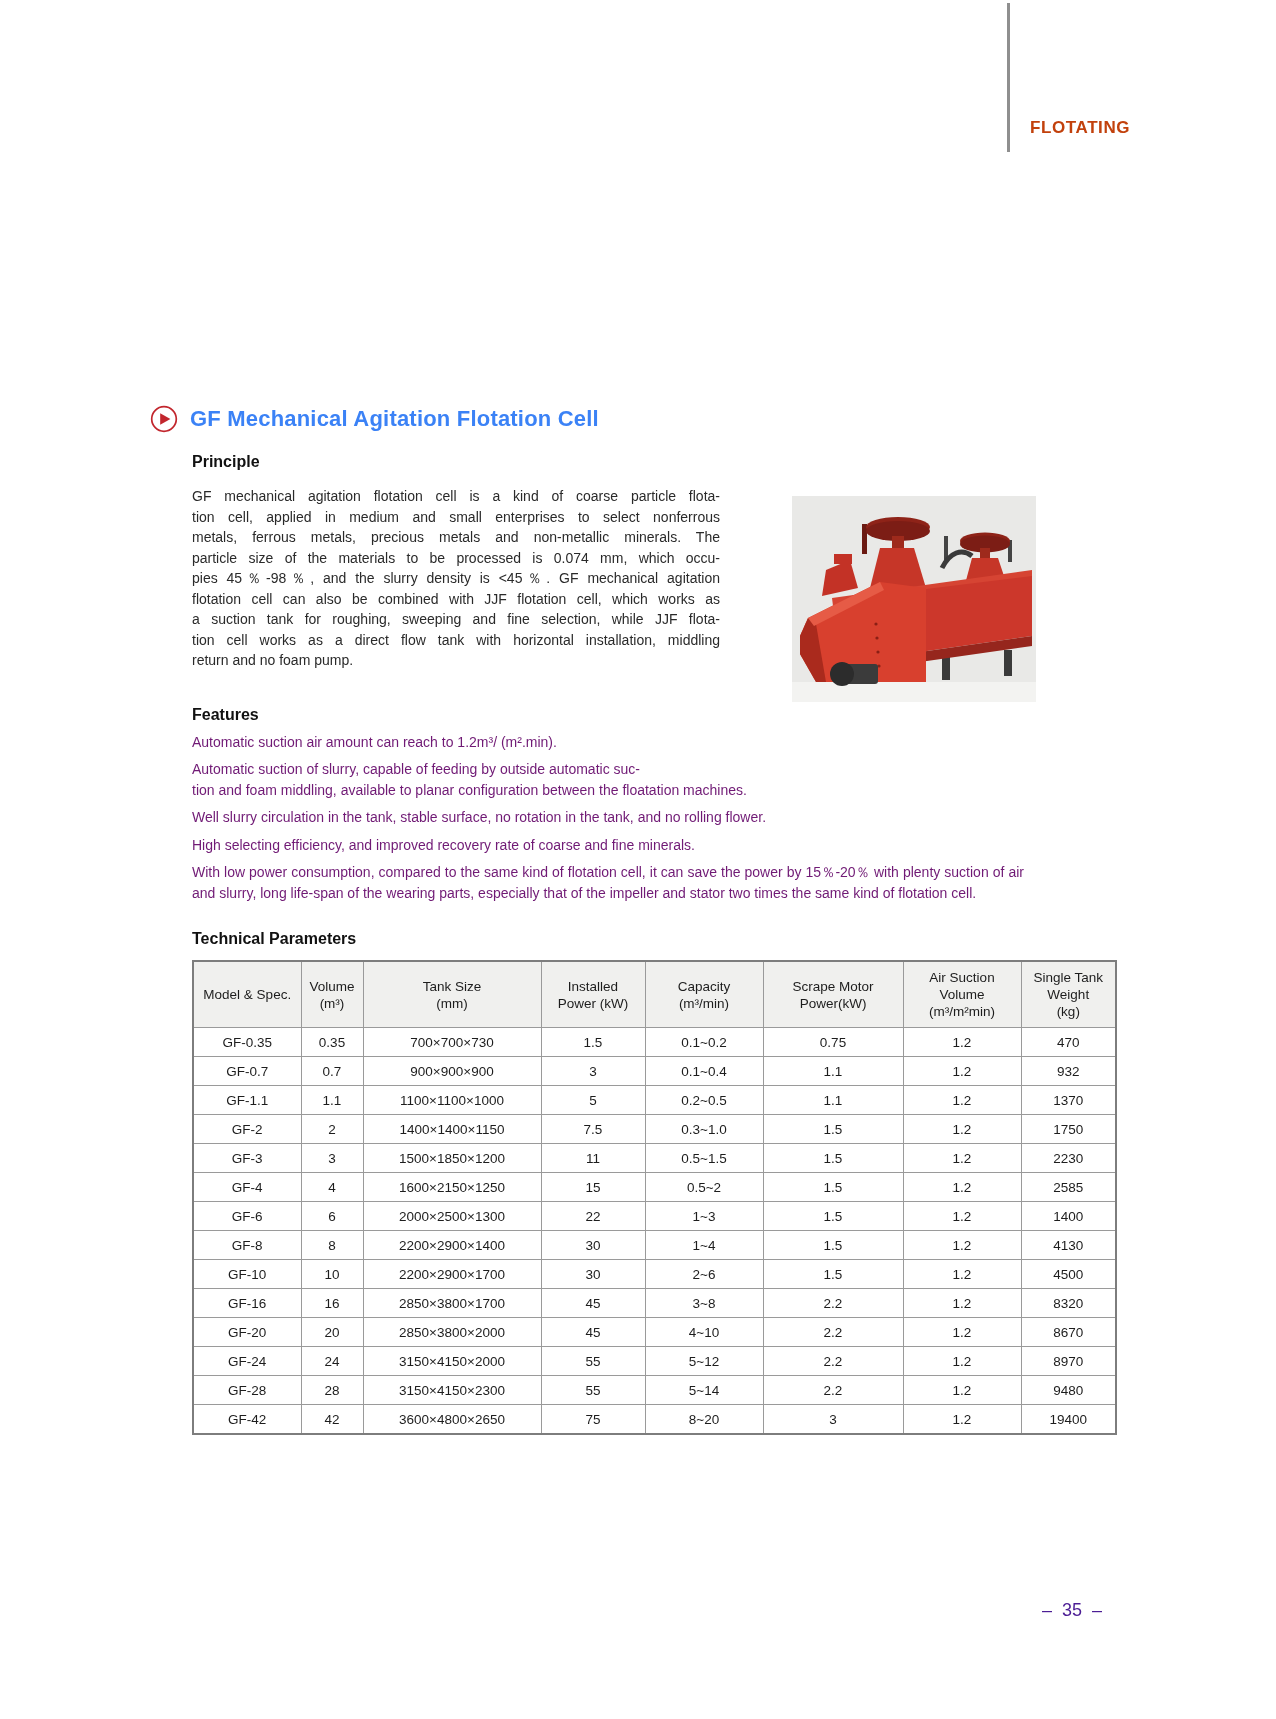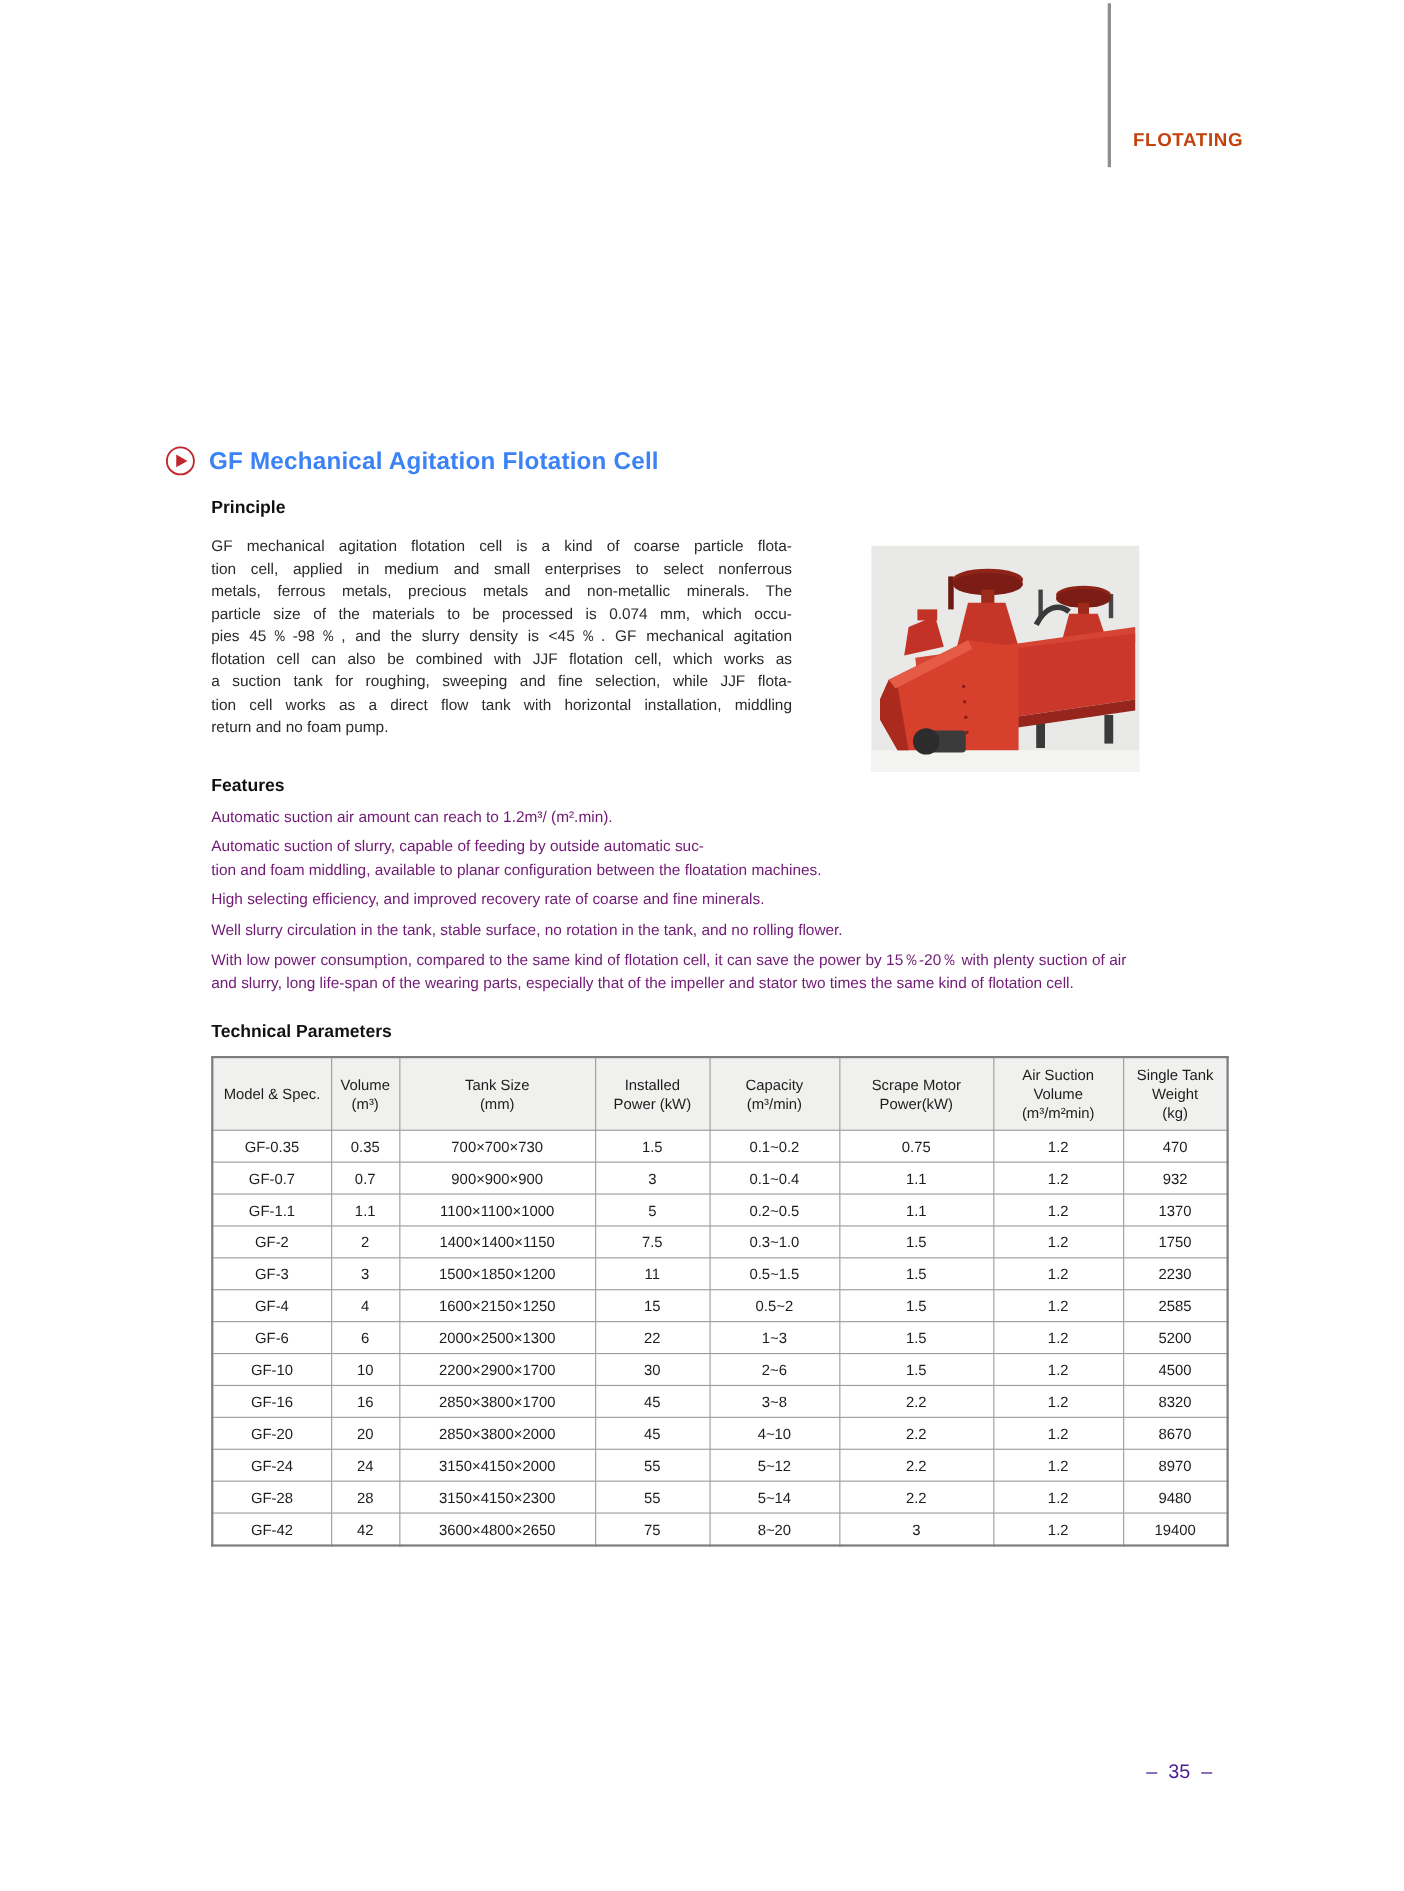--- a/index.html
+++ b/index.html
@@ -120,22 +120,22 @@
         <rect x="52" y="168" width="34" height="20" rx="3" fill="#3b3b3b"></rect>
         <circle cx="50" cy="178" r="12" fill="#2c2c2c"></circle>
       </svg>
     </div>
 
     <h2 class="subhead features-heading">Features</h2>
     <div class="features">
         <p class="feature">Automatic suction air amount can reach to 1.2m³/ (m².min).</p>
         <p class="feature">Automatic suction of slurry, capable of feeding by outside automatic suc-
 tion and foam middling, available to planar configuration between the floatation machines.</p>
+        <p class="feature">Well slurry circulation in the tank, stable surface, no rotation in the tank, and no rolling flower.</p>
         <p class="feature">High selecting efficiency, and improved recovery rate of coarse and fine minerals.</p>
-        <p class="feature">Well slurry circulation in the tank, stable surface, no rotation in the tank, and no rolling flower.</p>
         <p class="feature">With low power consumption, compared to the same kind of flotation cell, it can save the power by 15％-20％ with plenty suction of air and slurry, long life-span of the wearing parts, especially that of the impeller and stator two times the same kind of flotation cell.</p>
       </div>
 
     <h2 class="subhead tech-heading">Technical Parameters</h2>
 
     <table class="params">
       <colgroup>
         <col style="width:108px">
           <col style="width:62px">
           <col style="width:178px">
@@ -228,21 +228,31 @@
             <td>2585</td>
           </tr>
           <tr>
             <td>GF-6</td>
             <td>6</td>
             <td>2000×2500×1300</td>
             <td>22</td>
             <td>1~3</td>
             <td>1.5</td>
             <td>1.2</td>
-            <td>5200</td>
+            <td>1400</td>
+          </tr>
+          <tr>
+            <td>GF-8</td>
+            <td>8</td>
+            <td>2200×2900×1400</td>
+            <td>30</td>
+            <td>1~4</td>
+            <td>1.5</td>
+            <td>1.2</td>
+            <td>4130</td>
           </tr>
           <tr>
             <td>GF-10</td>
             <td>10</td>
             <td>2200×2900×1700</td>
             <td>30</td>
             <td>2~6</td>
             <td>1.5</td>
             <td>1.2</td>
             <td>4500</td>

